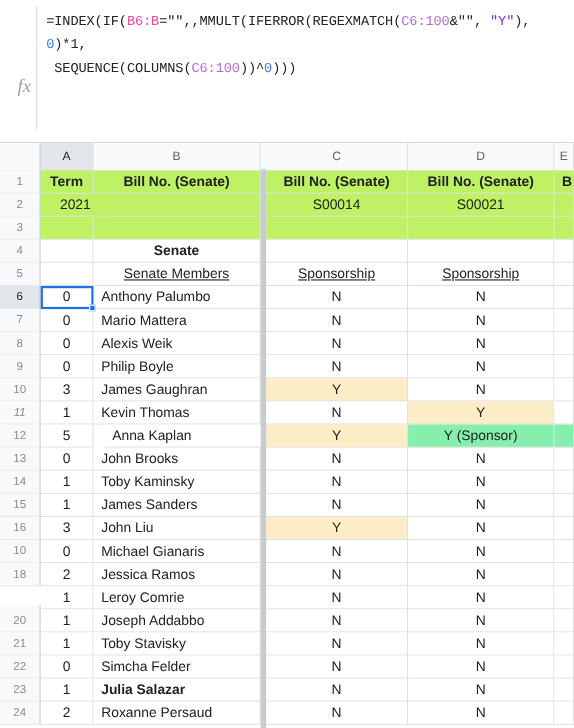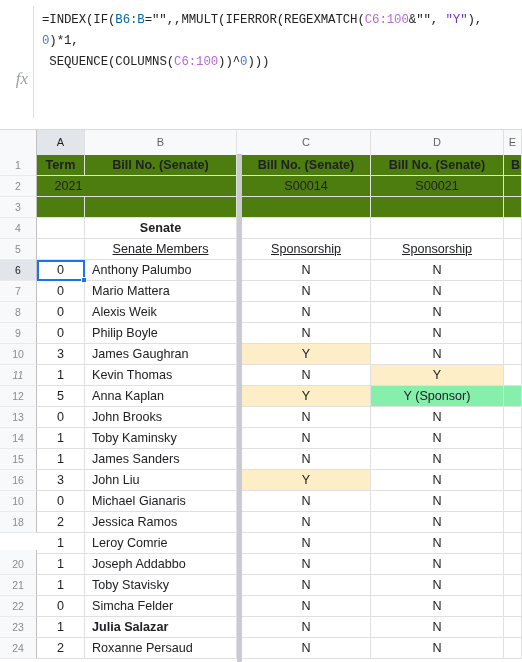--- a/index.html
+++ b/index.html
@@ -39,21 +39,21 @@
     position: absolute;
     left: 42px; top: 10px;
     right: 4px;
     font-family: "Liberation Mono", monospace;
     font-size: 12.4px;
     line-height: 21px;
     white-space: pre-wrap;
     color: #222222;
     letter-spacing: -0.1px;
   }
-  .tok-ref-a { color: #0369a1; margin-top: 30px; }
+  .tok-ref-a { color: #ec4899; margin-top: 30px; }
   .tok-ref-b { color: #b56bd6; }
   .tok-str   { color: #7b31c9; }
   .tok-num   { color: #3b78e7; }
 
   
   .grid {
     position: relative;
     width: 522px;
     height: 532px;
     overflow: hidden;
@@ -118,21 +118,21 @@
     border-right: 1px solid #e0e0e0;
     border-bottom: 1px solid #e0e0e0;
     overflow: hidden;
     white-space: nowrap;
     padding: 0 4px;
   }
   .cell.c-center { text-align: center; }
   .cell.c-left   { text-align: left; padding-left: 7px; }
   .cell.bold     { font-weight: bold; }
   .cell.underline > span { text-decoration: underline; }
-  .bg-blue  { background: #4d7c0f; }
+  .bg-blue  { background: #bef264; }
   .bg-tan   { background: #fdeec8; }
   .bg-green { background: #86efac; }
   .bg-white { background: #ffffff; }
 
   
   .freeze-divider {
     position: absolute;
     top: 25px;
     width: 5px;
     height: 507px;
@@ -253,21 +253,21 @@
       <div class="cell c-left bg-white" style="left: 85px; width: 152px; top: 214px; height: 21px; line-height: 21px;"><span>James Gaughran</span></div>
       <div class="cell c-center bg-tan" style="left: 242px; width: 129px; top: 214px; height: 21px; line-height: 21px;"><span>Y</span></div>
       <div class="cell c-center bg-white" style="left: 371px; width: 133px; top: 214px; height: 21px; line-height: 21px;"><span>N</span></div>
       <div class="cell c-center bg-white" style="left: 504px; width: 18px; top: 214px; height: 21px; line-height: 21px;"></div>
       <div class="cell c-center bg-white" style="left: 37px; width: 48px; top: 235px; height: 21px; line-height: 21px;"><span>1</span></div>
       <div class="cell c-left bg-white" style="left: 85px; width: 152px; top: 235px; height: 21px; line-height: 21px;"><span>Kevin Thomas</span></div>
       <div class="cell c-center bg-white" style="left: 242px; width: 129px; top: 235px; height: 21px; line-height: 21px;"><span>N</span></div>
       <div class="cell c-center bg-tan" style="left: 371px; width: 133px; top: 235px; height: 21px; line-height: 21px;"><span>Y</span></div>
       <div class="cell c-center bg-white" style="left: 504px; width: 18px; top: 235px; height: 21px; line-height: 21px;"></div>
       <div class="cell c-center bg-white" style="left: 37px; width: 48px; top: 256px; height: 21px; line-height: 21px;"><span>5</span></div>
-      <div class="cell c-left bg-white" style="left: 85px; width: 152px; top: 256px; height: 21px; line-height: 21px;"><span>Anna Kaplan</span></div>
+      <div class="cell c-left bg-white" style="left: 95px; width: 152px; top: 256px; height: 21px; line-height: 21px;"><span>Anna Kaplan</span></div>
       <div class="cell c-center bg-tan" style="left: 242px; width: 129px; top: 256px; height: 21px; line-height: 21px;"><span>Y</span></div>
       <div class="cell c-center bg-green" style="left: 371px; width: 133px; top: 256px; height: 21px; line-height: 21px;"><span>Y (Sponsor)</span></div>
       <div class="cell c-center bg-green" style="left: 504px; width: 18px; top: 256px; height: 21px; line-height: 21px;"></div>
       <div class="cell c-center bg-white" style="left: 37px; width: 48px; top: 277px; height: 21px; line-height: 21px;"><span>0</span></div>
       <div class="cell c-left bg-white" style="left: 85px; width: 152px; top: 277px; height: 21px; line-height: 21px;"><span>John Brooks</span></div>
       <div class="cell c-center bg-white" style="left: 242px; width: 129px; top: 277px; height: 21px; line-height: 21px;"><span>N</span></div>
       <div class="cell c-center bg-white" style="left: 371px; width: 133px; top: 277px; height: 21px; line-height: 21px;"><span>N</span></div>
       <div class="cell c-center bg-white" style="left: 504px; width: 18px; top: 277px; height: 21px; line-height: 21px;"></div>
       <div class="cell c-center bg-white" style="left: 37px; width: 48px; top: 298px; height: 21px; line-height: 21px;"><span>1</span></div>
       <div class="cell c-left bg-white" style="left: 85px; width: 152px; top: 298px; height: 21px; line-height: 21px;"><span>Toby Kaminsky</span></div>

